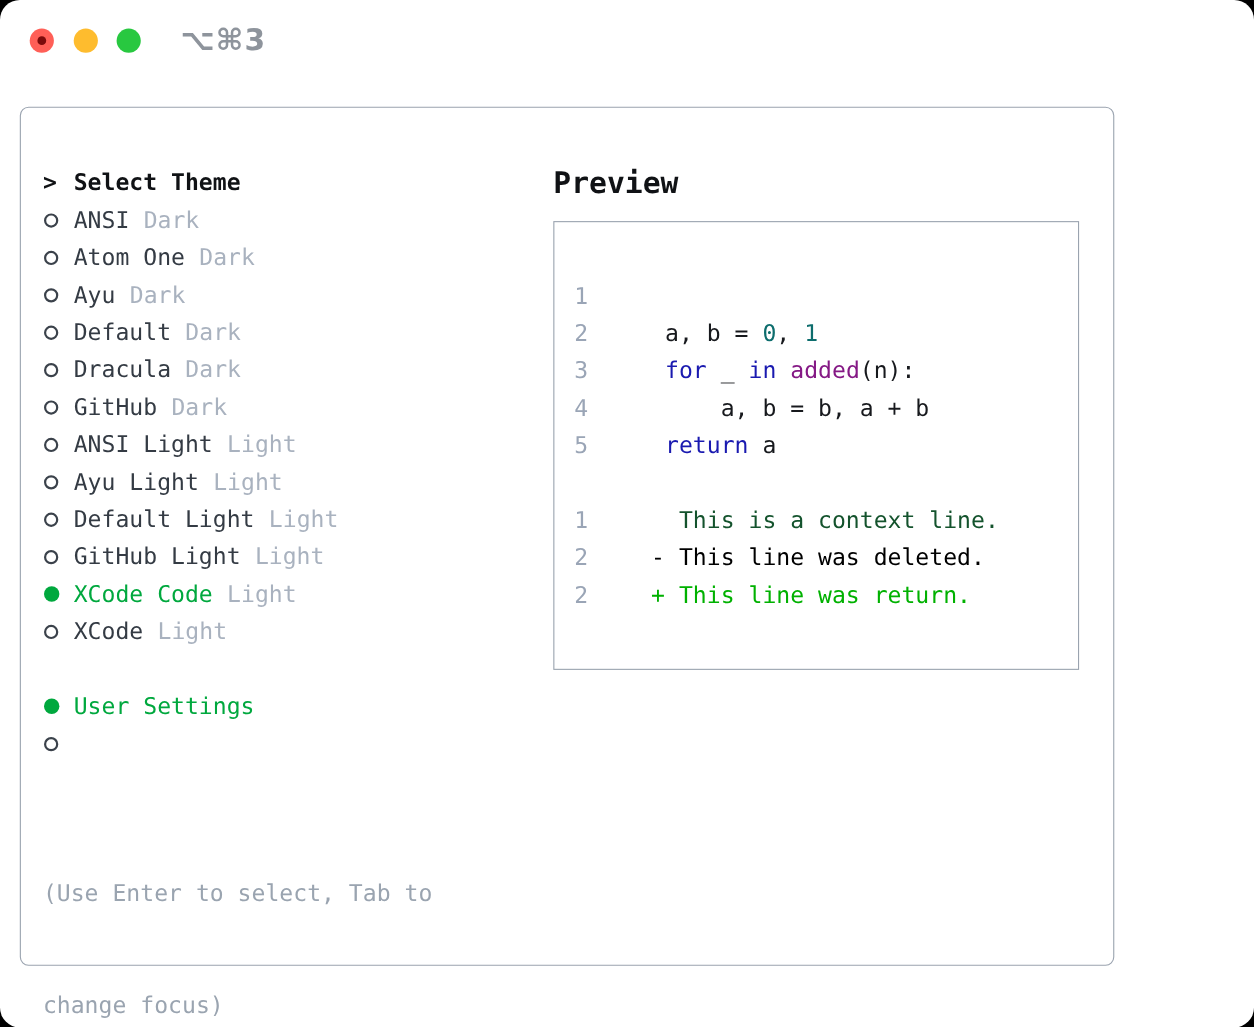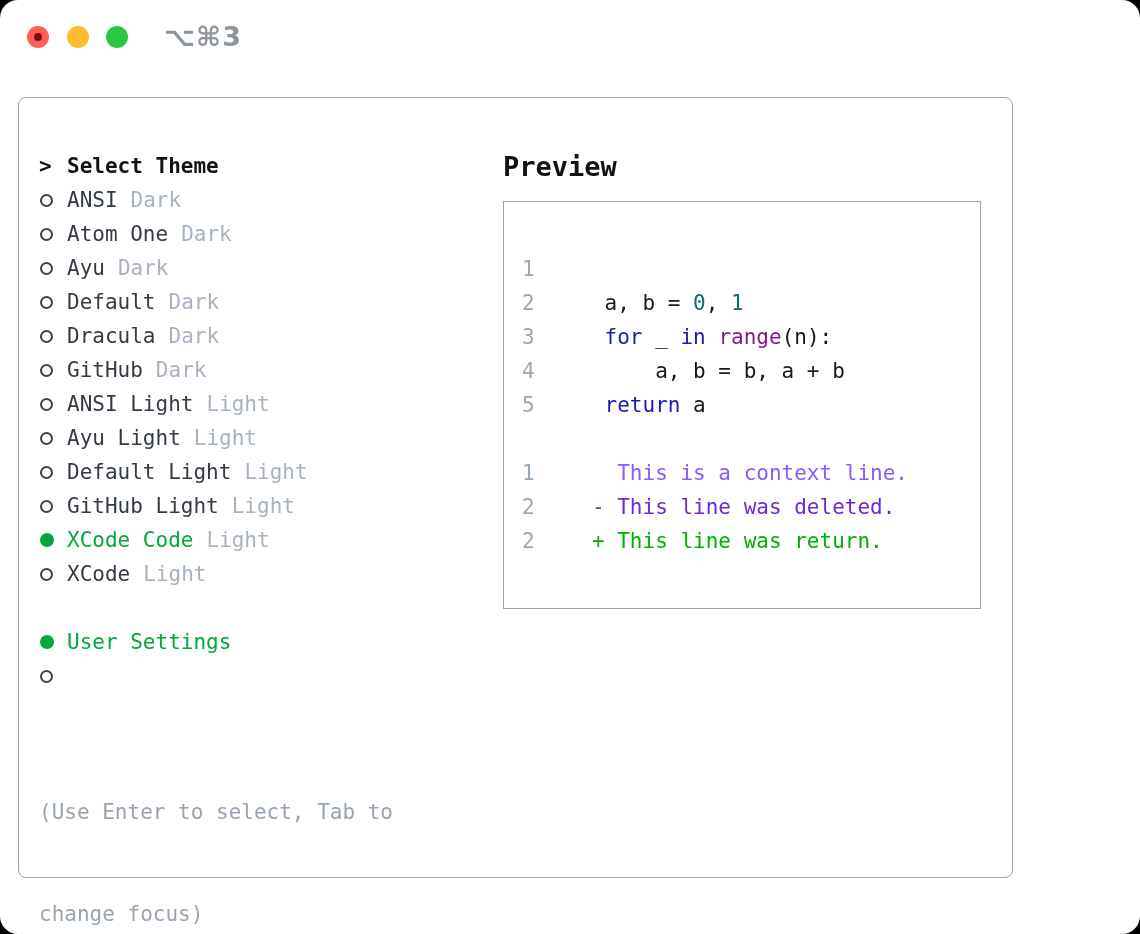--- a/index.html
+++ b/index.html
@@ -45,22 +45,22 @@
     margin-top:18px;width:478px;height:408px;box-sizing:border-box;
     border:1.5px solid #9aa3af;background:#fff;
     padding:50px 0 0 18px;overflow:hidden;
   }
   .cl{display:flex;height:34px;align-items:center;font-size:21px;}
   .ln{flex:0 0 32px;color:#9aa5b6;white-space:pre;}
   .code{white-space:pre;color:#17191d;}
   .tok-kw{color:#1a1ab0;}
   .tok-fn{color:#851985;}
   .tok-num{color:#0d6d6d;}
-  .dl-ctx{color:#8b5cf6;}
-  .dl-del{color:#6d28d9;}
+  .dl-ctx{color:#14532d;}
+  .dl-del{color:#000000;}
   .dl-add{color:#00b100;}
 </style>
 </head>
 <body>
 
 <div class="window">
 
   <div class="titlebar">
     <span class="tl red">
         <span class="dot"></span>
@@ -109,21 +109,21 @@
         <div id="code-lines">
             <div class="cl">
               <span class="ln">1</span>
             </div>
             <div class="cl">
               <span class="ln">2</span>
               <span class="code"><span>    a, b = </span><span class="tok-num">0</span><span>, </span><span class="tok-num">1</span></span>
             </div>
             <div class="cl">
               <span class="ln">3</span>
-              <span class="code"><span>    </span><span class="tok-kw">for</span><span> _ </span><span class="tok-kw">in</span><span> </span><span class="tok-fn">range</span><span>(n):</span></span>
+              <span class="code"><span>    </span><span class="tok-kw">for</span><span> _ </span><span class="tok-kw">in</span><span> </span><span class="tok-fn">added</span><span>(n):</span></span>
             </div>
             <div class="cl">
               <span class="ln">4</span>
               <span class="code"><span>        a, b = b, a + b</span></span>
             </div>
             <div class="cl">
               <span class="ln">5</span>
               <span class="code"><span>    </span><span class="tok-kw">return</span><span> a</span></span>
             </div>
           </div>

